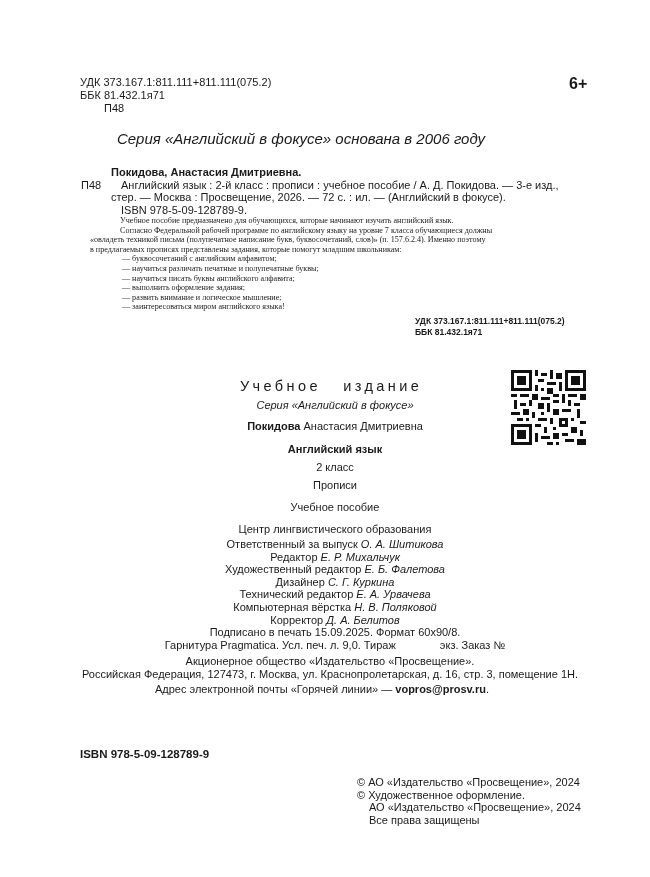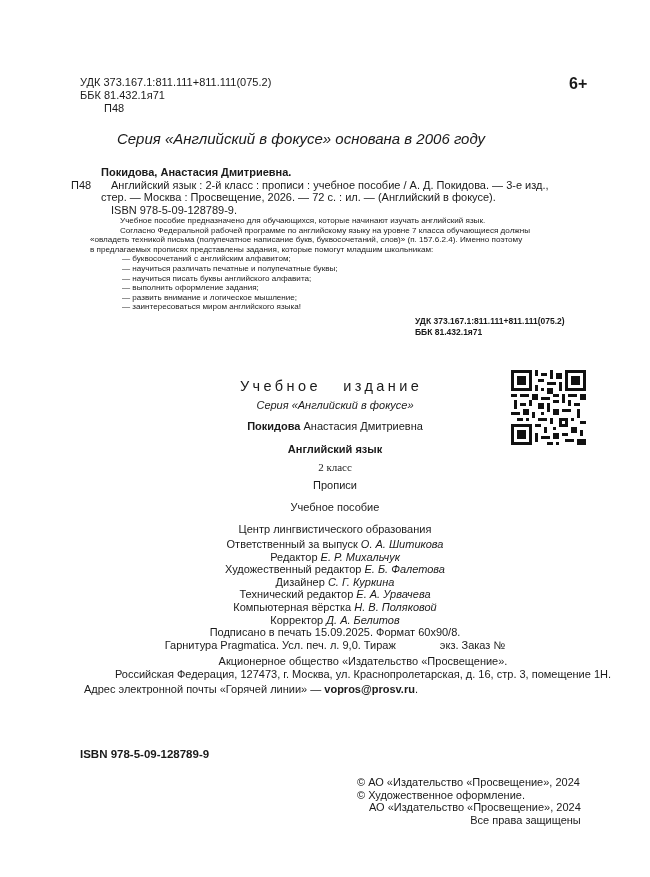--- a/index.html
+++ b/index.html
@@ -3,42 +3,42 @@
 <meta charset="utf-8">
 <style>
   html, body { margin: 0; padding: 0; background: #ffffff; }
   body { width: 650px; height: 877px; position: relative; overflow: hidden;
          font-family: "Liberation Sans", "DejaVu Sans", sans-serif; color: #1a1a1a; }
   .abs { position: absolute; white-space: nowrap; }
   .udk-top { left: 80px; top: 76px; font-size: 11px; line-height: 13px; }
   .udk-top .p48 { padding-left: 24px; }
   .age { left: 569px; top: 75px; font-size: 16px; font-weight: bold; }
   .series-founded { left: 0; width: 602px; top: 130px; text-align: center; font-style: italic; font-size: 15px; }
-  .biblio { left: 71px; top: 166px; width: 515px; font-size: 11px; line-height: 12.5px; }
+  .biblio { left: 81px; top: 166px; width: 515px; font-size: 11px; line-height: 12.5px; }
   .biblio .author { font-weight: bold; padding-left: 30px; }
   .biblio .row { display: flex; }
   .biblio .code { width: 40px; flex: none; }
   .biblio .cont { padding-left: 30px; }
   .biblio .isbn { padding-left: 40px; }
-  .annot { left: 120px; top: 216px; width: 480px; font-size: 8.1px; line-height: 9.6px; }
+  .annot { left: 120px; top: 216px; width: 480px; font-size: 8.1px; line-height: 9.6px; font-family: Liberation Serif, serif; }
   .annot .wrap { margin-left: -30px; }
   .annot .li { padding-left: 2px; }
   .udk-right { left: 415px; top: 316px; font-size: 8.5px; font-weight: bold; line-height: 11px; }
   .edition { left: 240px; top: 366px; font-size: 14.5px; letter-spacing: 3.4px; }
   .qr { left: 511px; top: 370px; width: 75px; height: 75px; }
   .center { left: 150px; width: 370px; text-align: center; font-size: 11px; }
   .credits { left: 150px; width: 370px; text-align: center; font-size: 11px; line-height: 12.6px; top: 538px; }
   .credits i { font-style: italic; }
   .print { left: 100px; width: 470px; text-align: center; font-size: 11px; line-height: 12.6px; top: 626px; }
   .print .gap { display: inline-block; width: 44px; }
-  .pub { left: 80px; width: 500px; text-align: center; font-size: 11px; line-height: 12.6px; top: 655px; margin-left: 33px; }
-  .email { left: 84px; width: 500px; font-size: 11px; top: 683px; }
+  .pub { left: 80px; width: 500px; text-align: center; font-size: 11px; line-height: 12.6px; top: 655px; }
+  .email { left: 72px; width: 500px; text-align: center; font-size: 11px; top: 683px; }
   .isbn-bottom { left: 80px; top: 748px; font-size: 11.5px; font-weight: bold; }
   .copyright { left: 357px; top: 776px; font-size: 11px; line-height: 12.6px; }
-  .copyright .indent { padding-left: 12px; text-align: right; }
+  .copyright .indent { padding-left: 12px; }
 </style>
 </head>
 <body>
 
 <div class="abs udk-top">
   <div>УДК 373.167.1:811.111+811.111(075.2)</div>
   <div>ББК 81.432.1я71</div>
   <div class="p48">П48</div>
 </div>
 
@@ -147,21 +147,21 @@
   </svg>
 </div>
 
 <div class="abs center" style="top:399px; font-style:italic;">Серия «Английский в фокусе»</div>
 
 <div class="abs center" style="top:420px;">
   <b>Покидова</b><span> Анастасия Дмитриевна</span>
 </div>
 
 <div class="abs center" style="top:443px; font-weight:bold;">Английский язык</div>
-<div class="abs center" style="top:461px;font-family:Liberation Serif, serif;">2 класс</div>
+<div class="abs center" style="top:461px;">2 класс</div>
 <div class="abs center" style="top:479px;">Прописи</div>
 <div class="abs center" style="top:501px;">Учебное пособие</div>
 <div class="abs center" style="top:523px;">Центр лингвистического образования</div>
 
 <div class="abs credits">
   <div><span>Ответственный за выпуск </span><i>О. А. Шитикова</i></div>
   <div><span>Редактор </span><i>Е. Р. Михальчук</i></div>
   <div><span>Художественный редактор </span><i>Е. Б. Фалетова</i></div>
   <div><span>Дизайнер </span><i>С. Г. Куркина</i></div>
   <div><span>Технический редактор </span><i>Е. А. Урвачева</i></div>

